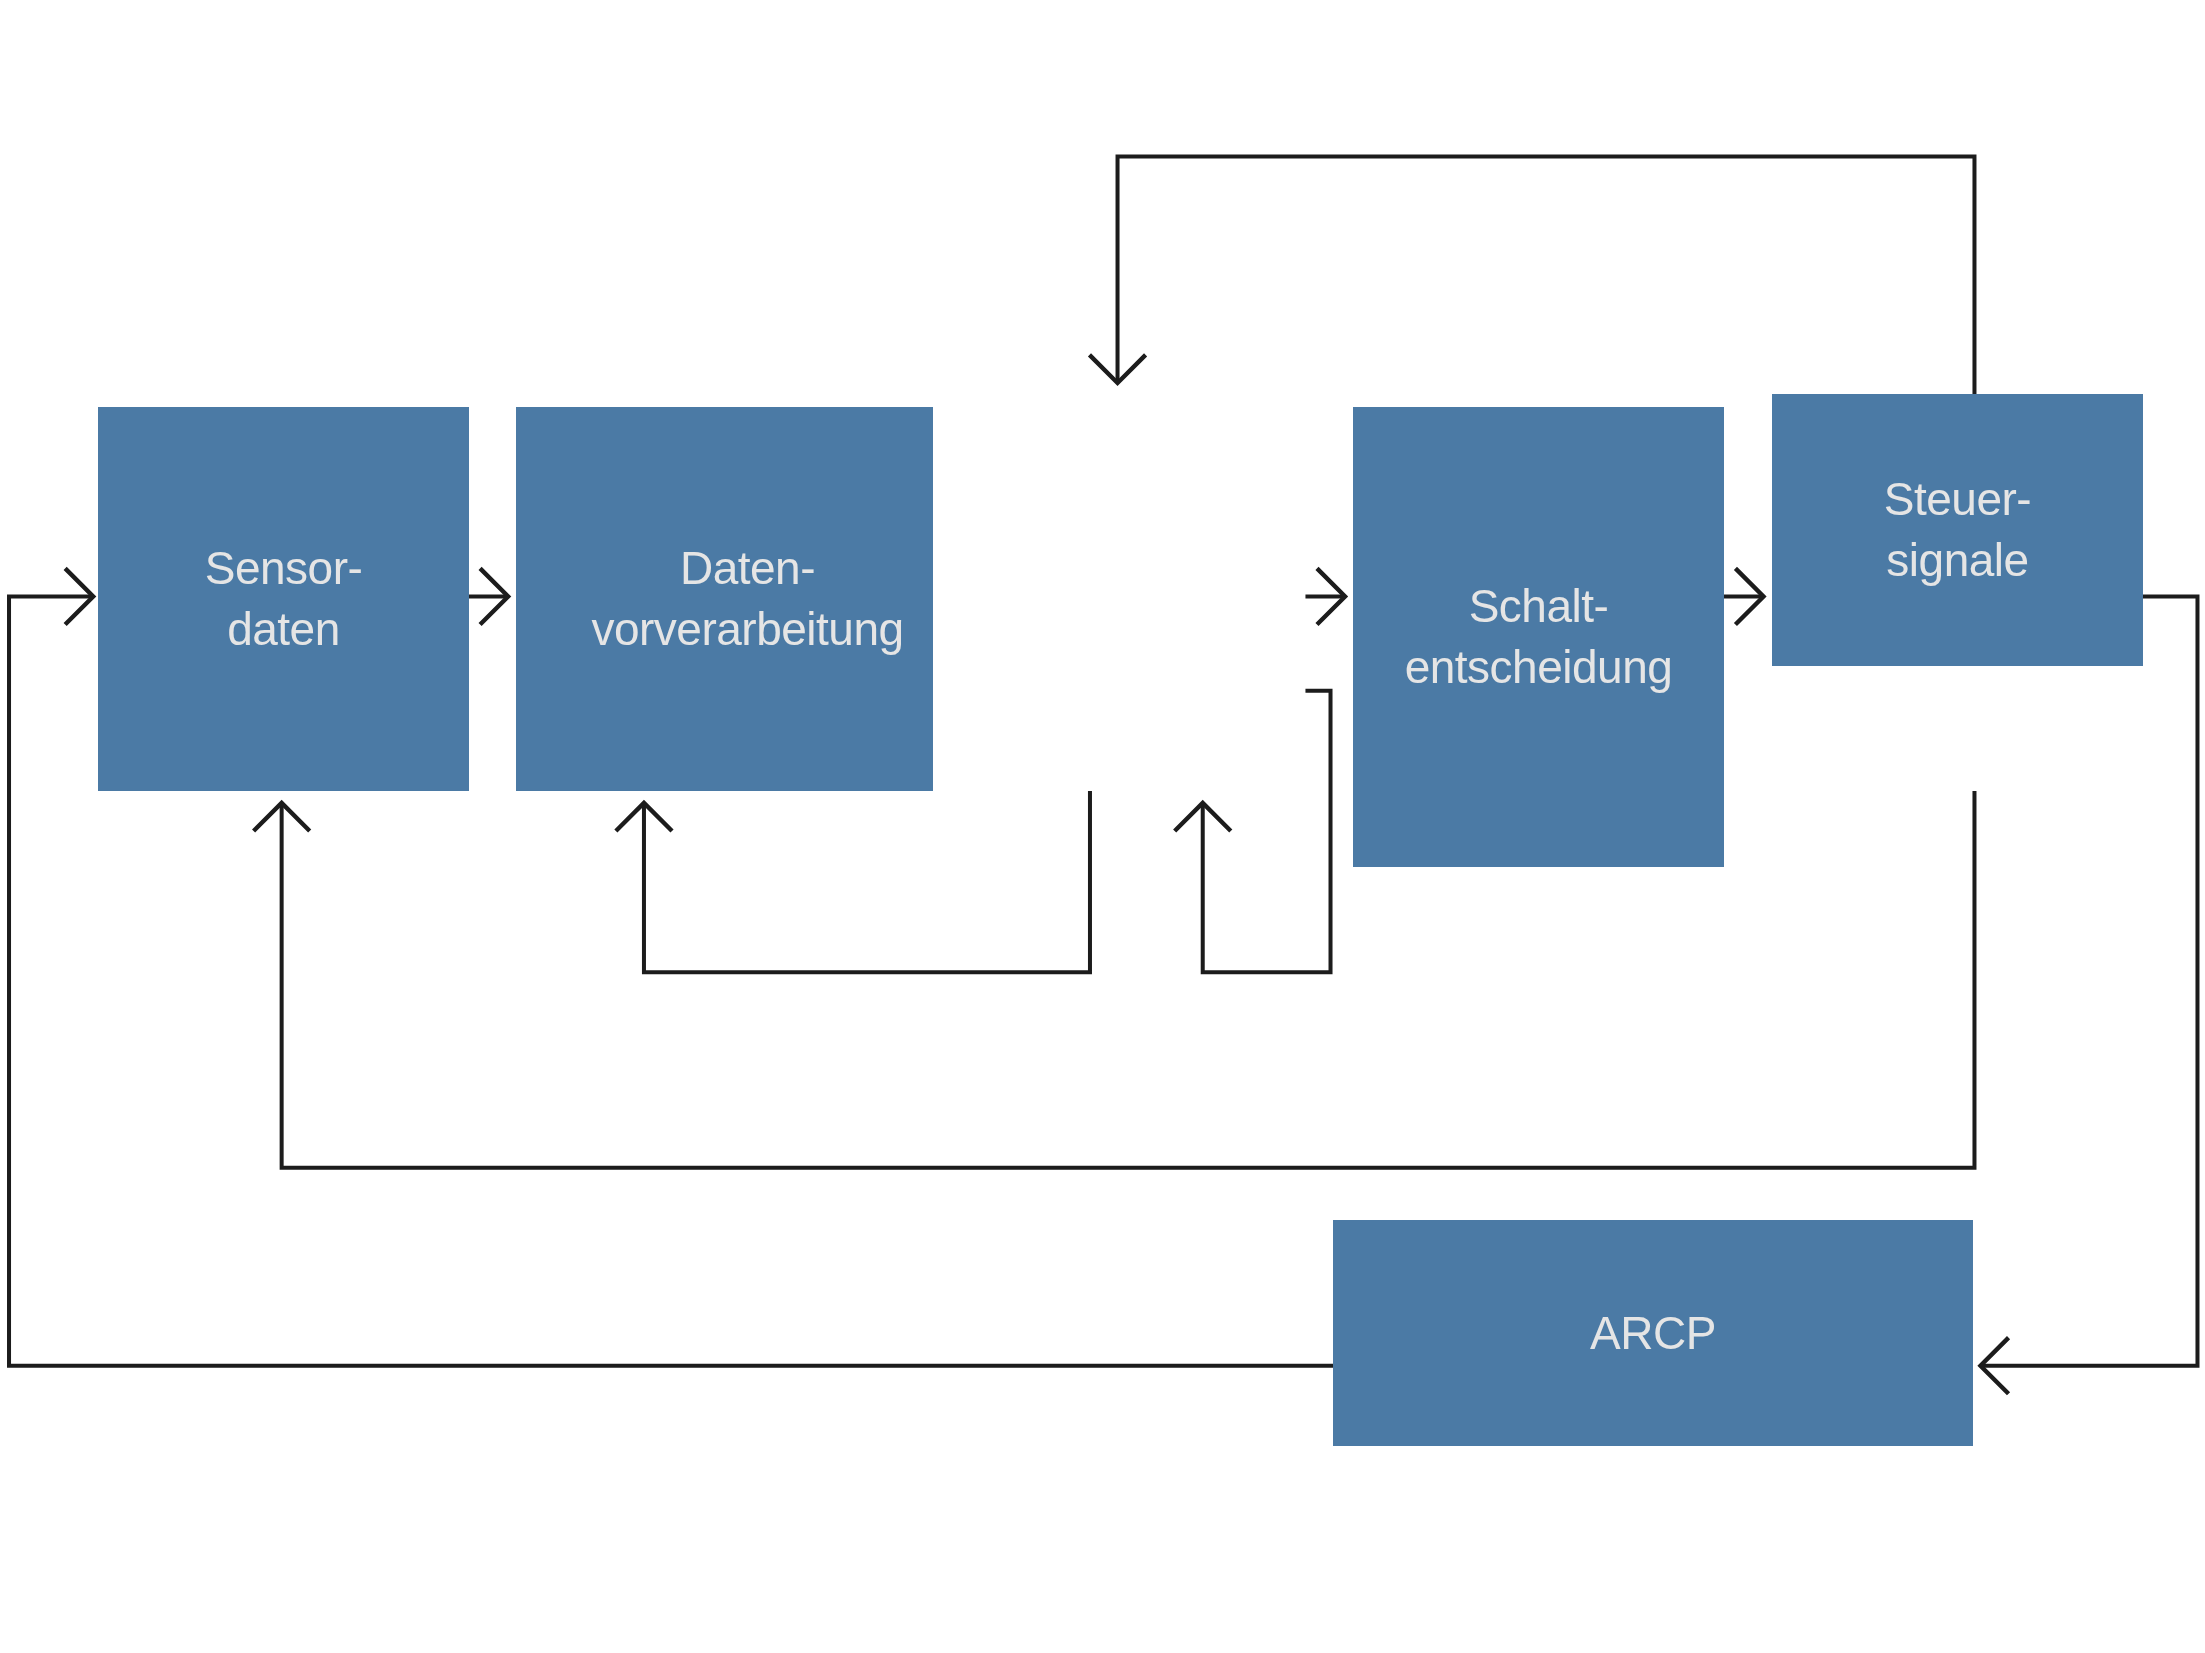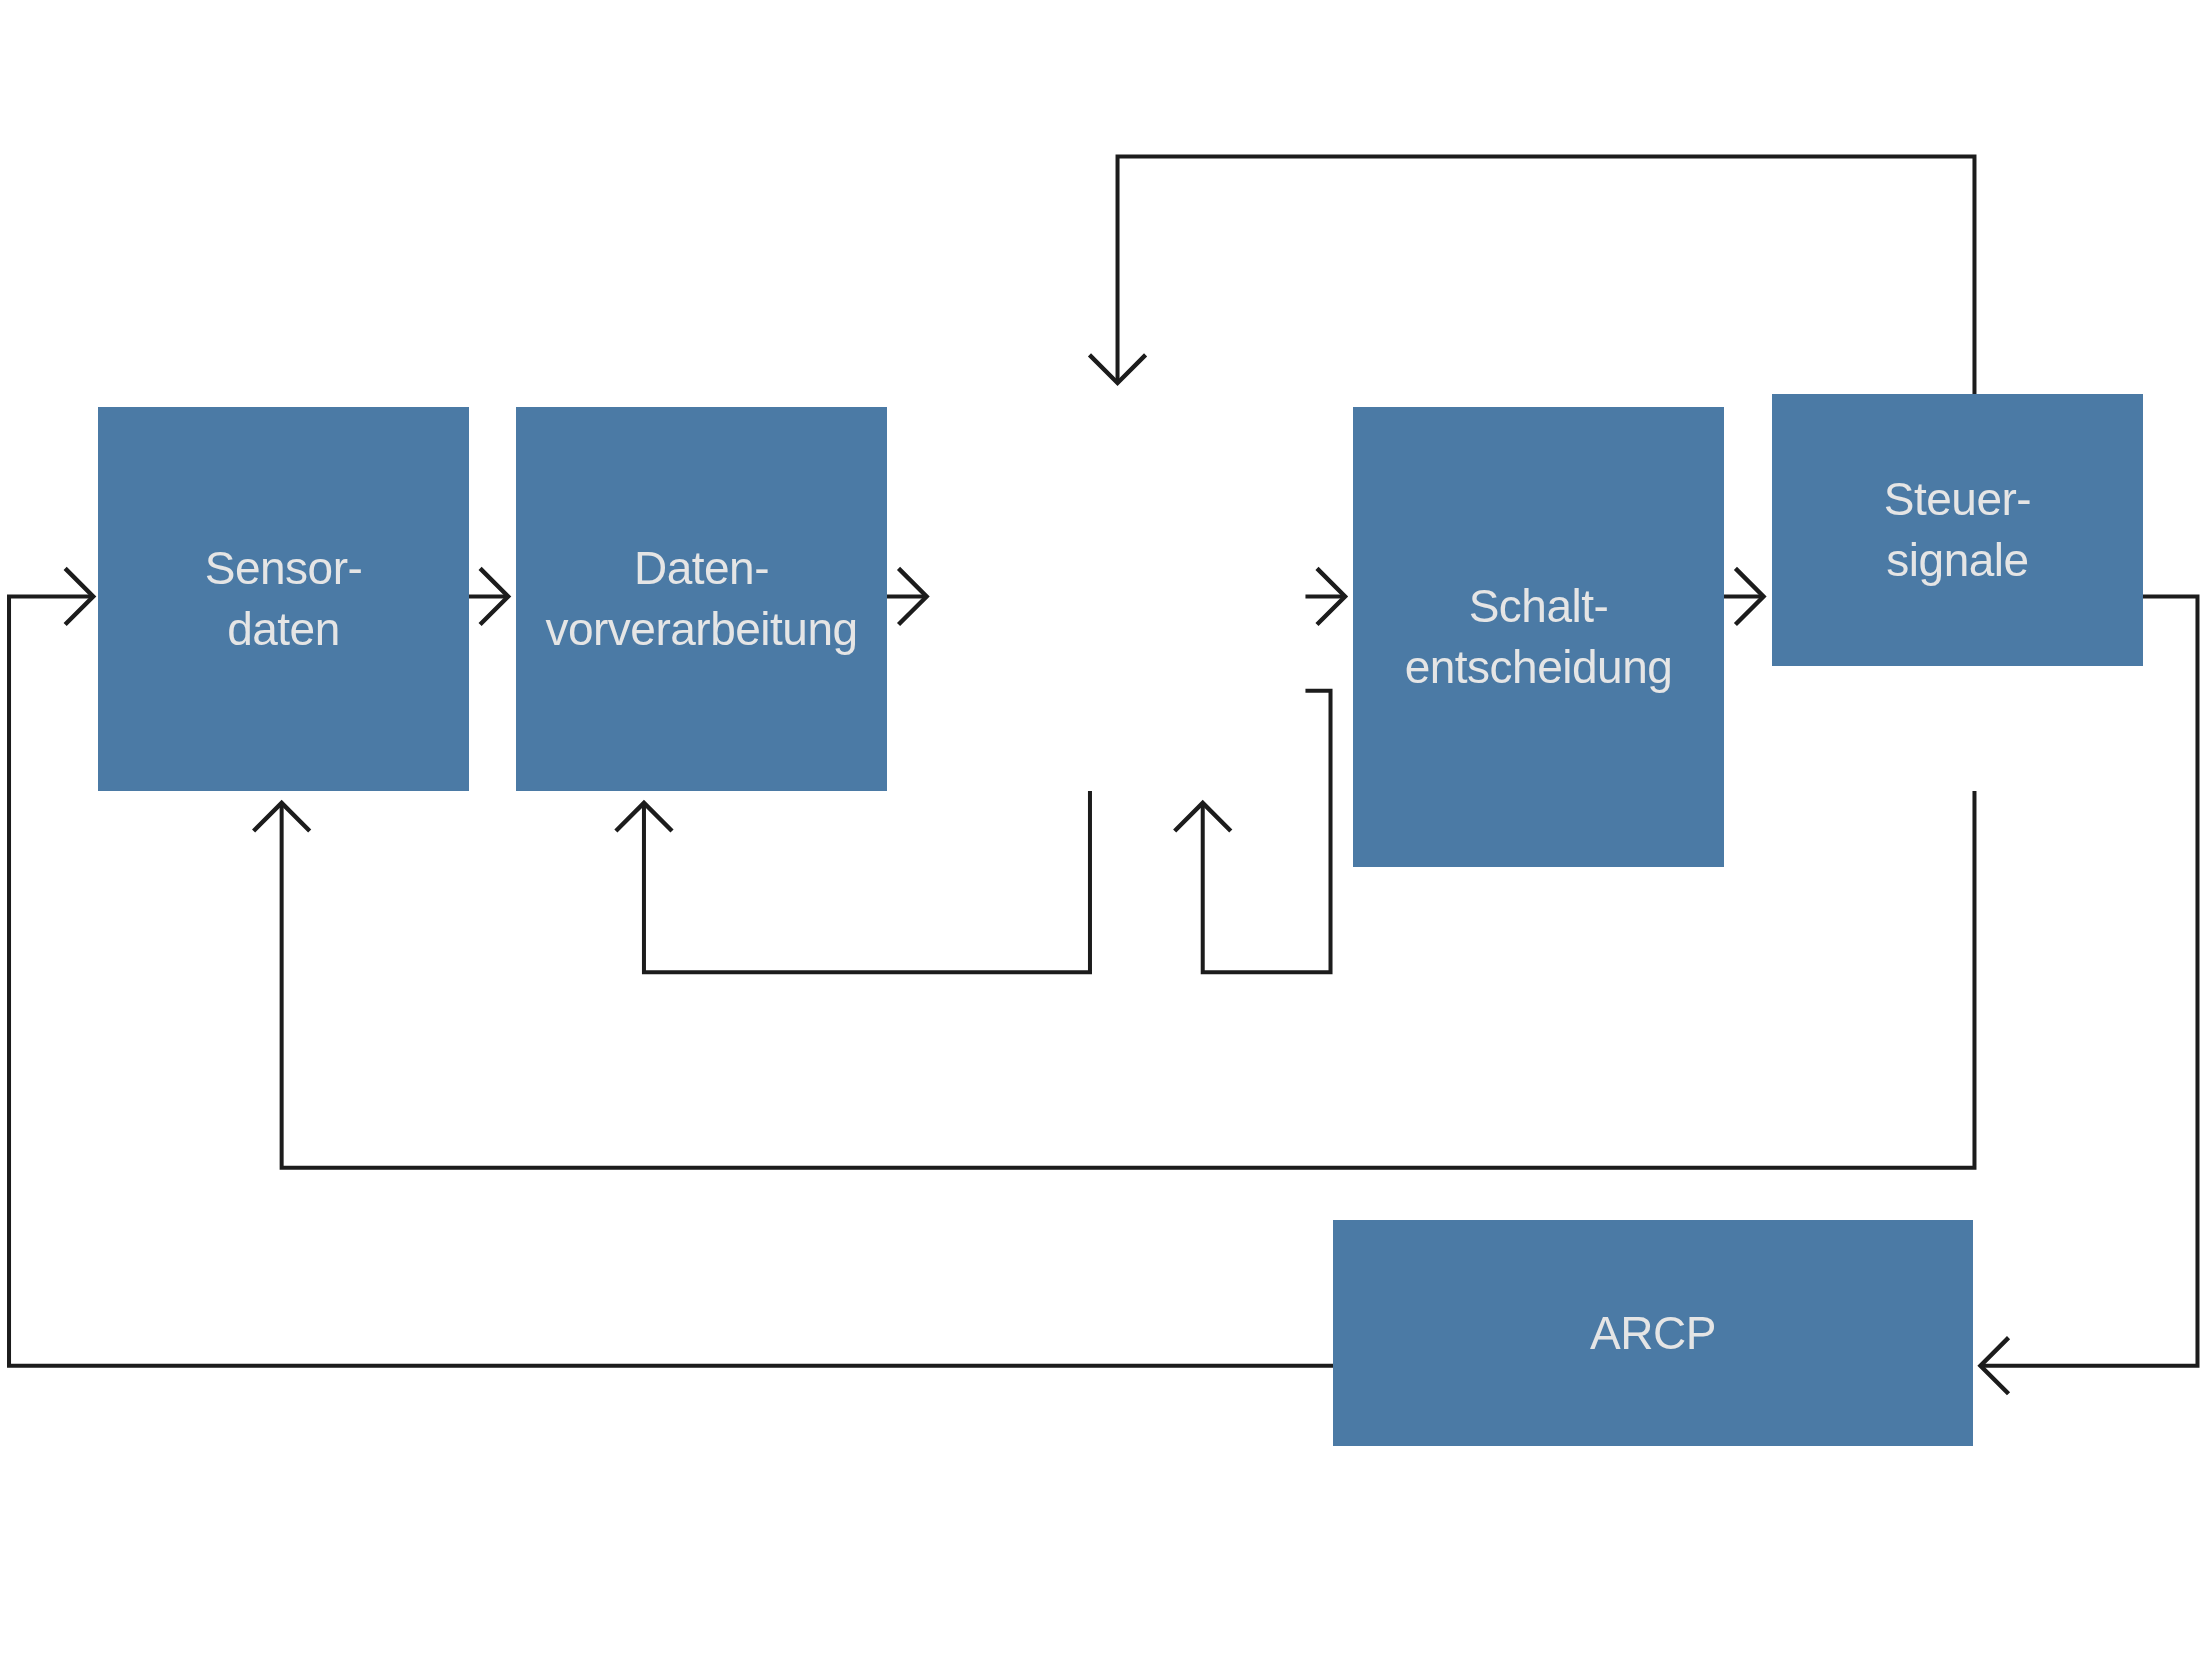--- a/index.html
+++ b/index.html
@@ -31,21 +31,21 @@
     display: flex;
     align-items: center;
     justify-content: center;
     text-align: center;
     font-size: 46px;
     line-height: 1.32;
     letter-spacing: -0.5px;
     white-space: pre-line;
   }
   .box-sensordaten        { left: 98px;  top: 407px;  width: 371px;  height: 384px; }
-  .box-datenvorverarbeitung { left: 516px; top: 407px;  width: 371px;  height: 384px; }
+  .box-datenvorverarbeitung { left: 516px; top: 407px;  width: 371px;  height: 384px; padding-left: 46px; }
   .box-ki-modell          { left: 935px; top: 407px;  width: 371px;  height: 384px; }
   .box-schaltentscheidung { left: 1353px; top: 407px;  width: 371px;  height: 460px; }
   .box-steuersignale      { left: 1772px; top: 394px;  width: 371px;  height: 272px; justify-content: center; }
   .box-arcp               { left: 1333px; top: 1220px; width: 640px; height: 226px; }
   .edge {
     fill: none;
     stroke: #1c1c1c;
     stroke-width: 8;
   }
 </style>

